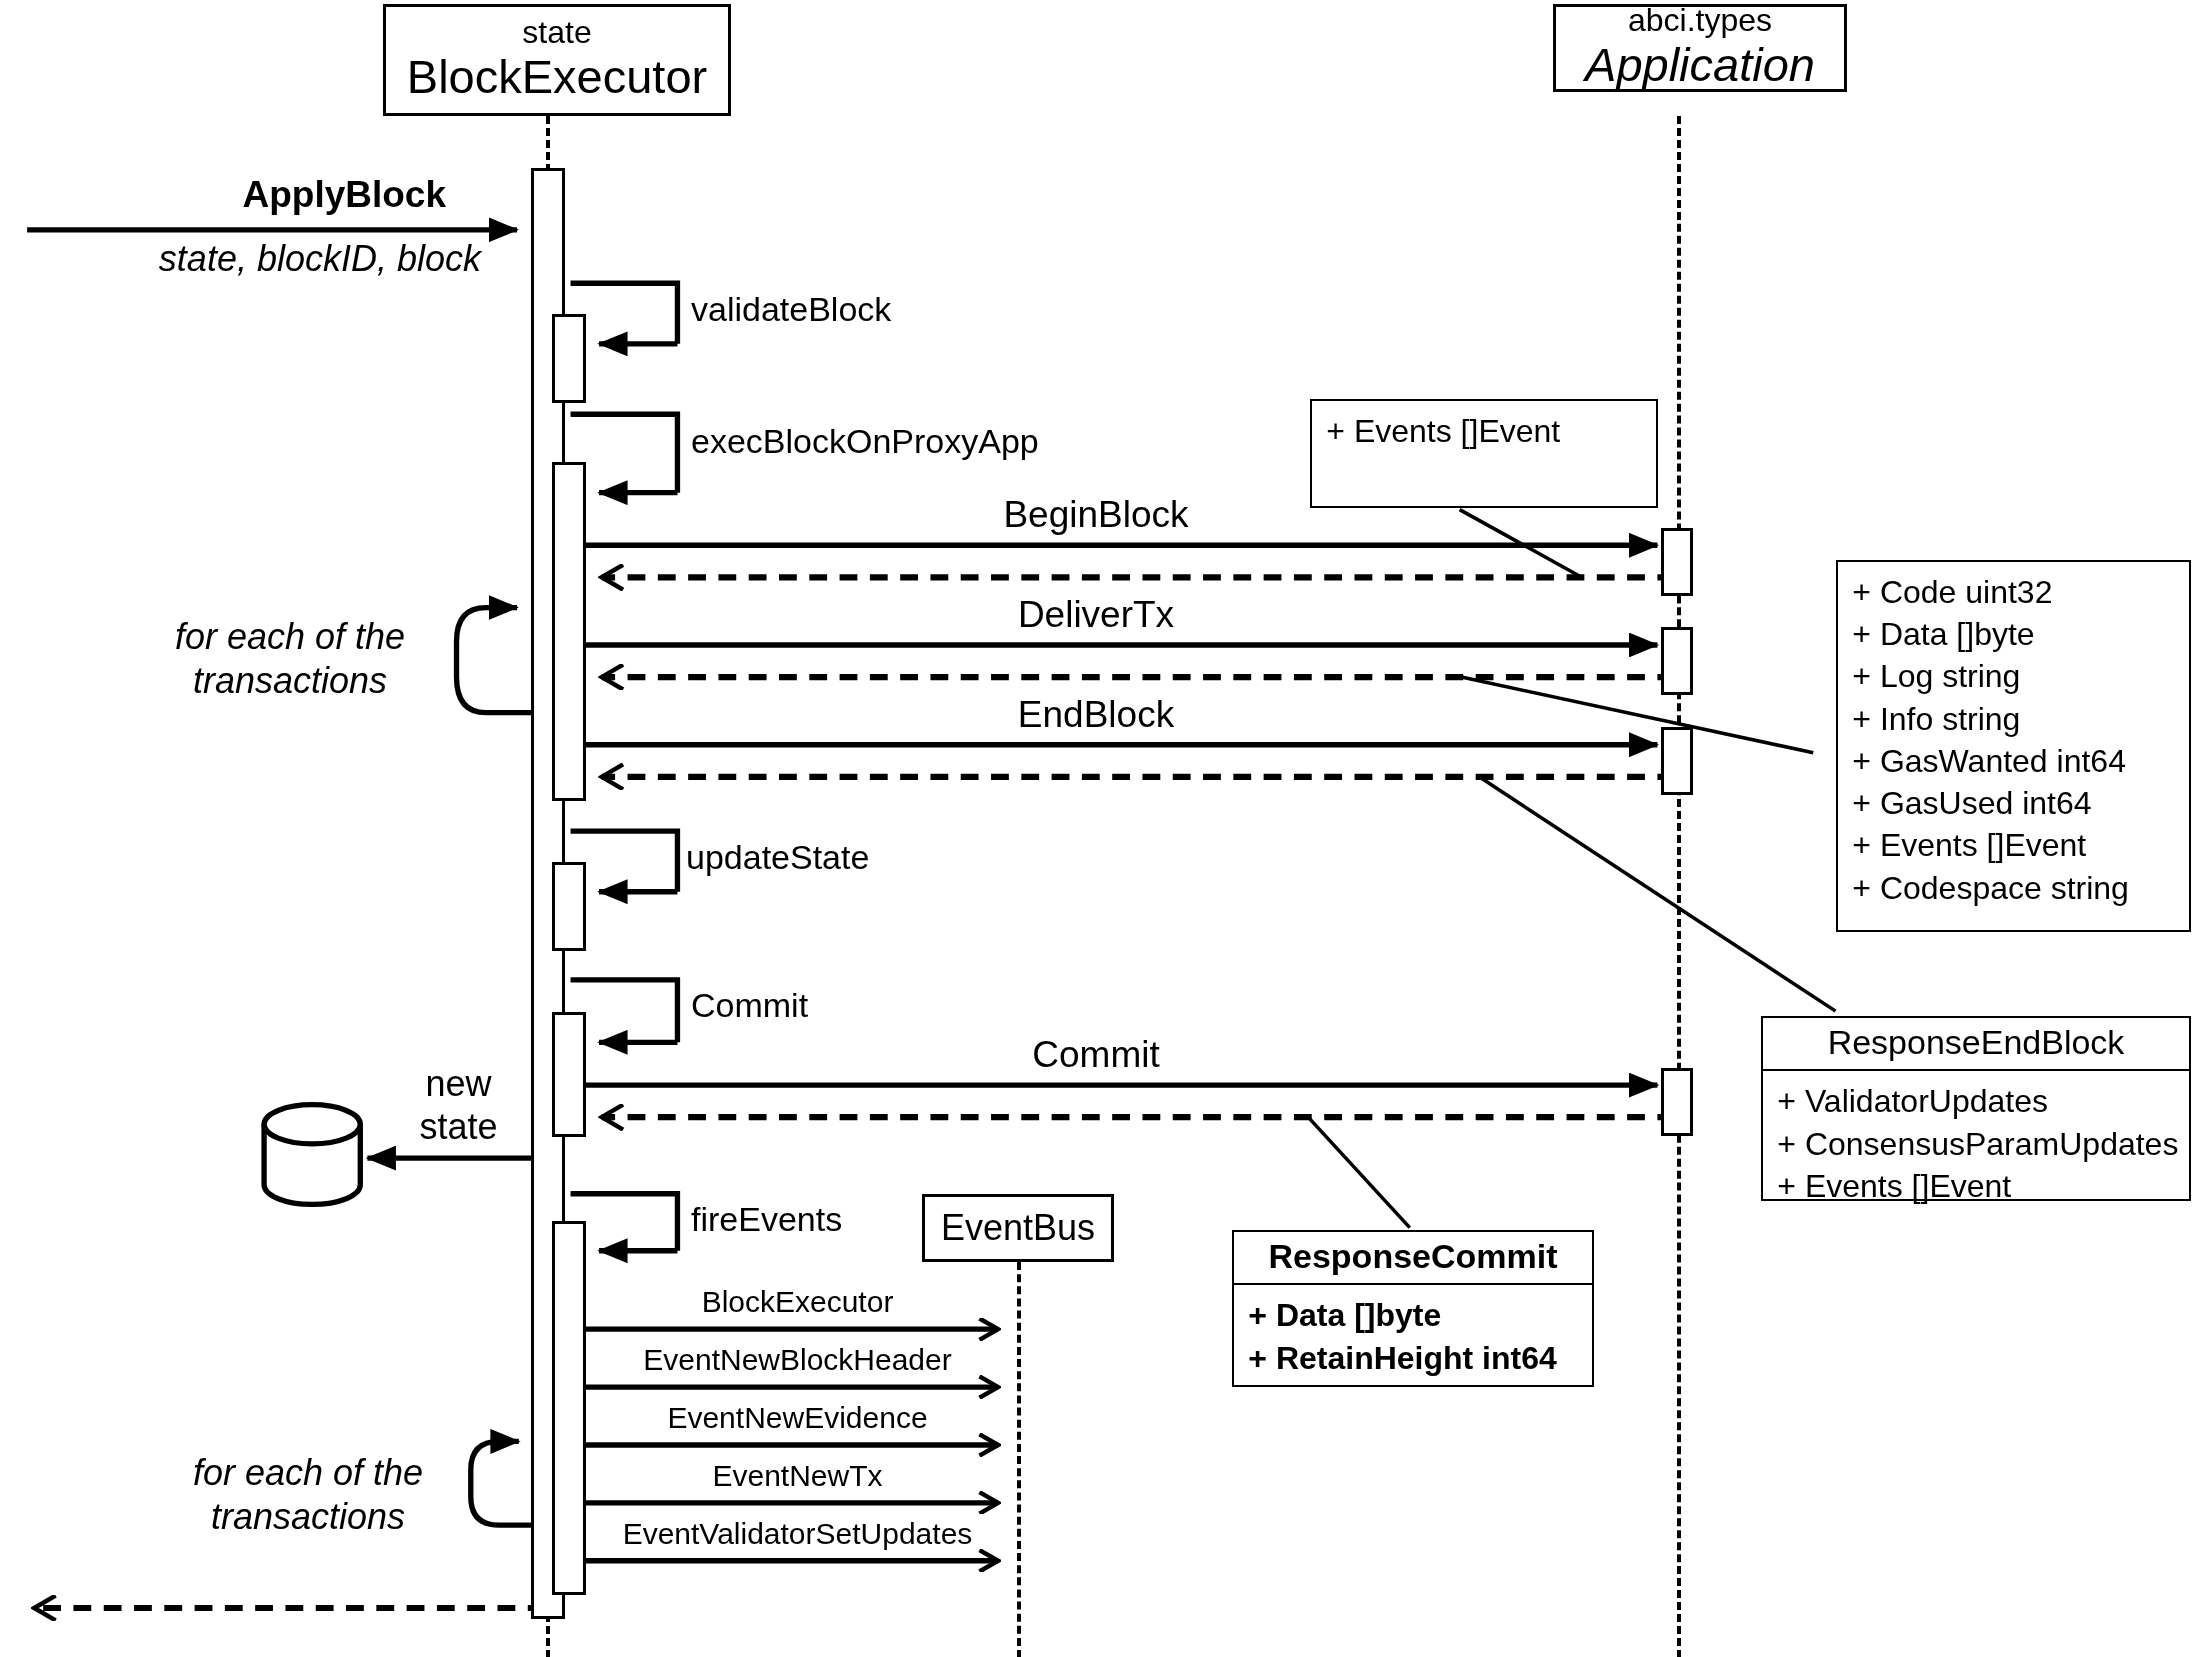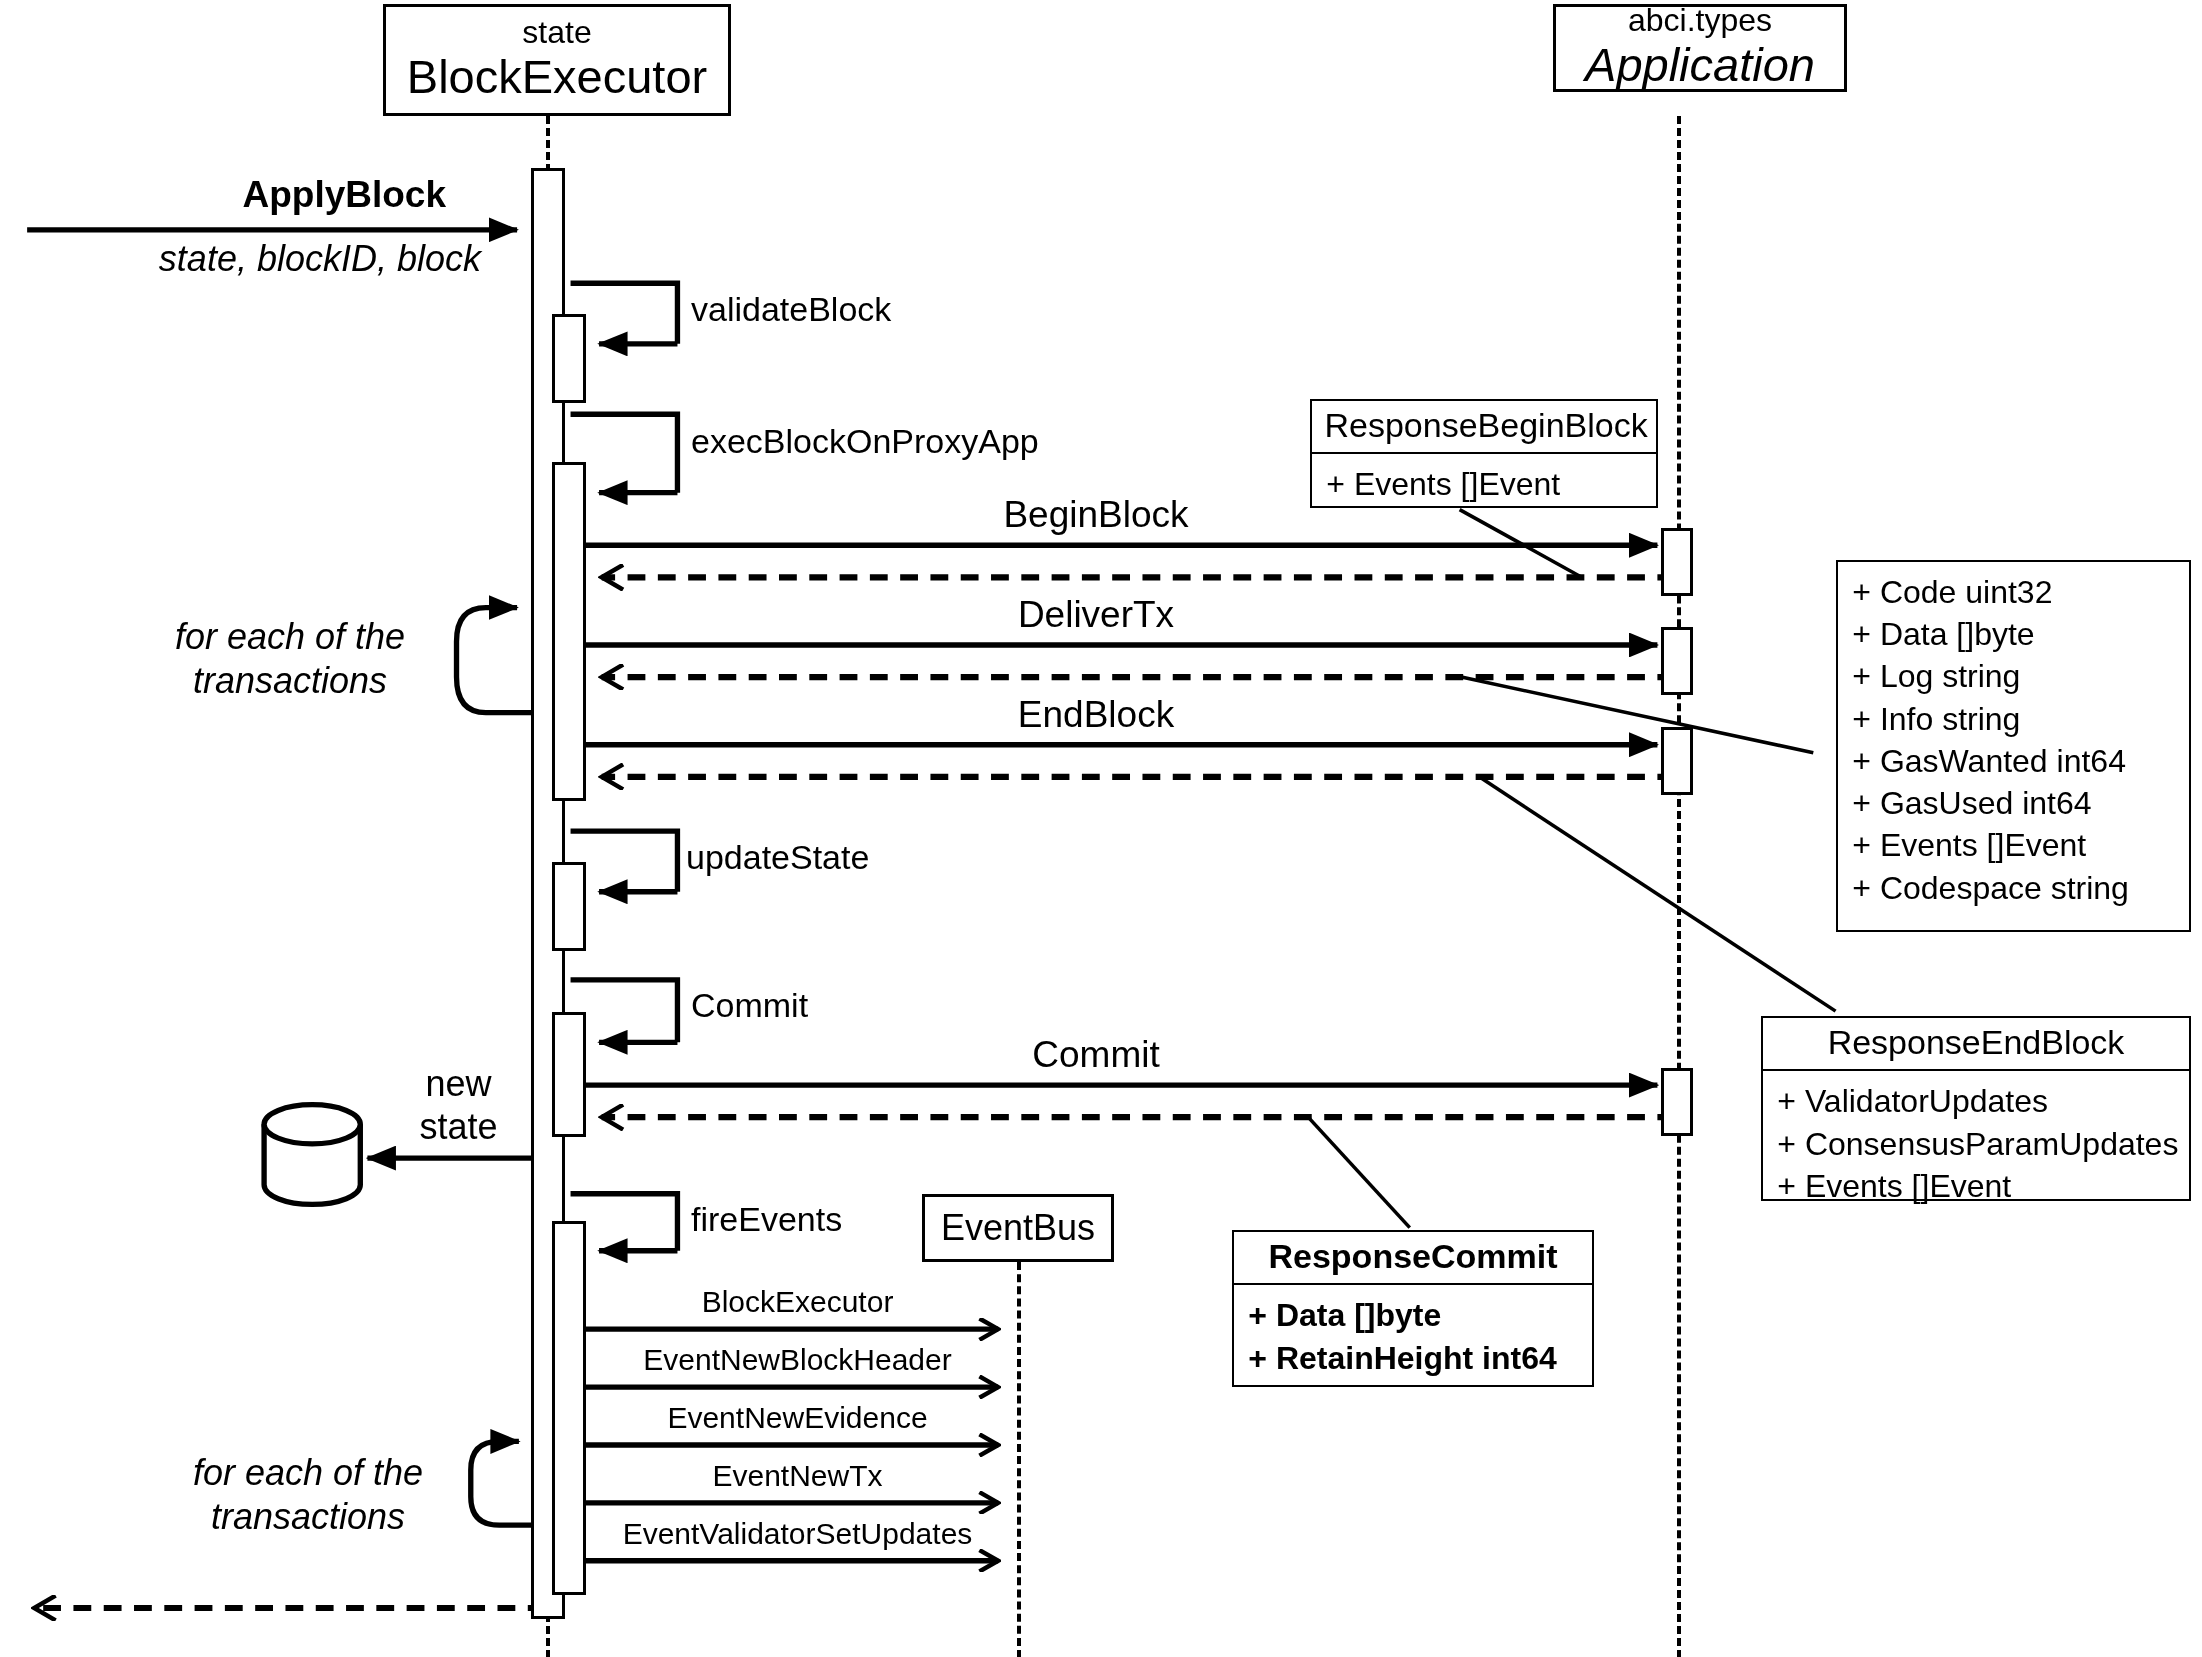--- a/index.html
+++ b/index.html
@@ -223,21 +223,20 @@
     <div>state</div>
   </div>
 
   <div class="label center small" style="left:588px;top:1285px;width:419px;">BlockExecutor</div>
   <div class="label center small" style="left:588px;top:1343px;width:419px;">EventNewBlockHeader</div>
   <div class="label center small" style="left:588px;top:1401px;width:419px;">EventNewEvidence</div>
   <div class="label center small" style="left:588px;top:1459px;width:419px;">EventNewTx</div>
   <div class="label center small" style="left:588px;top:1517px;width:419px;">EventValidatorSetUpdates</div>
 
   <div class="note" style="left:1310px;top:399px;width:348px;height:109px;">
-    <div class="note-title">ResponseBeginBlock</div>
     <div class="note-body">
       <div class="note-field">+ Events []Event</div>
     </div>
   </div>
 
   <div class="note" style="left:1836px;top:560px;width:355px;height:372px;">
     <div class="note-body">
       <div class="note-field">+ Code uint32</div>
       <div class="note-field">+ Data []byte</div>
       <div class="note-field">+ Log string</div>

